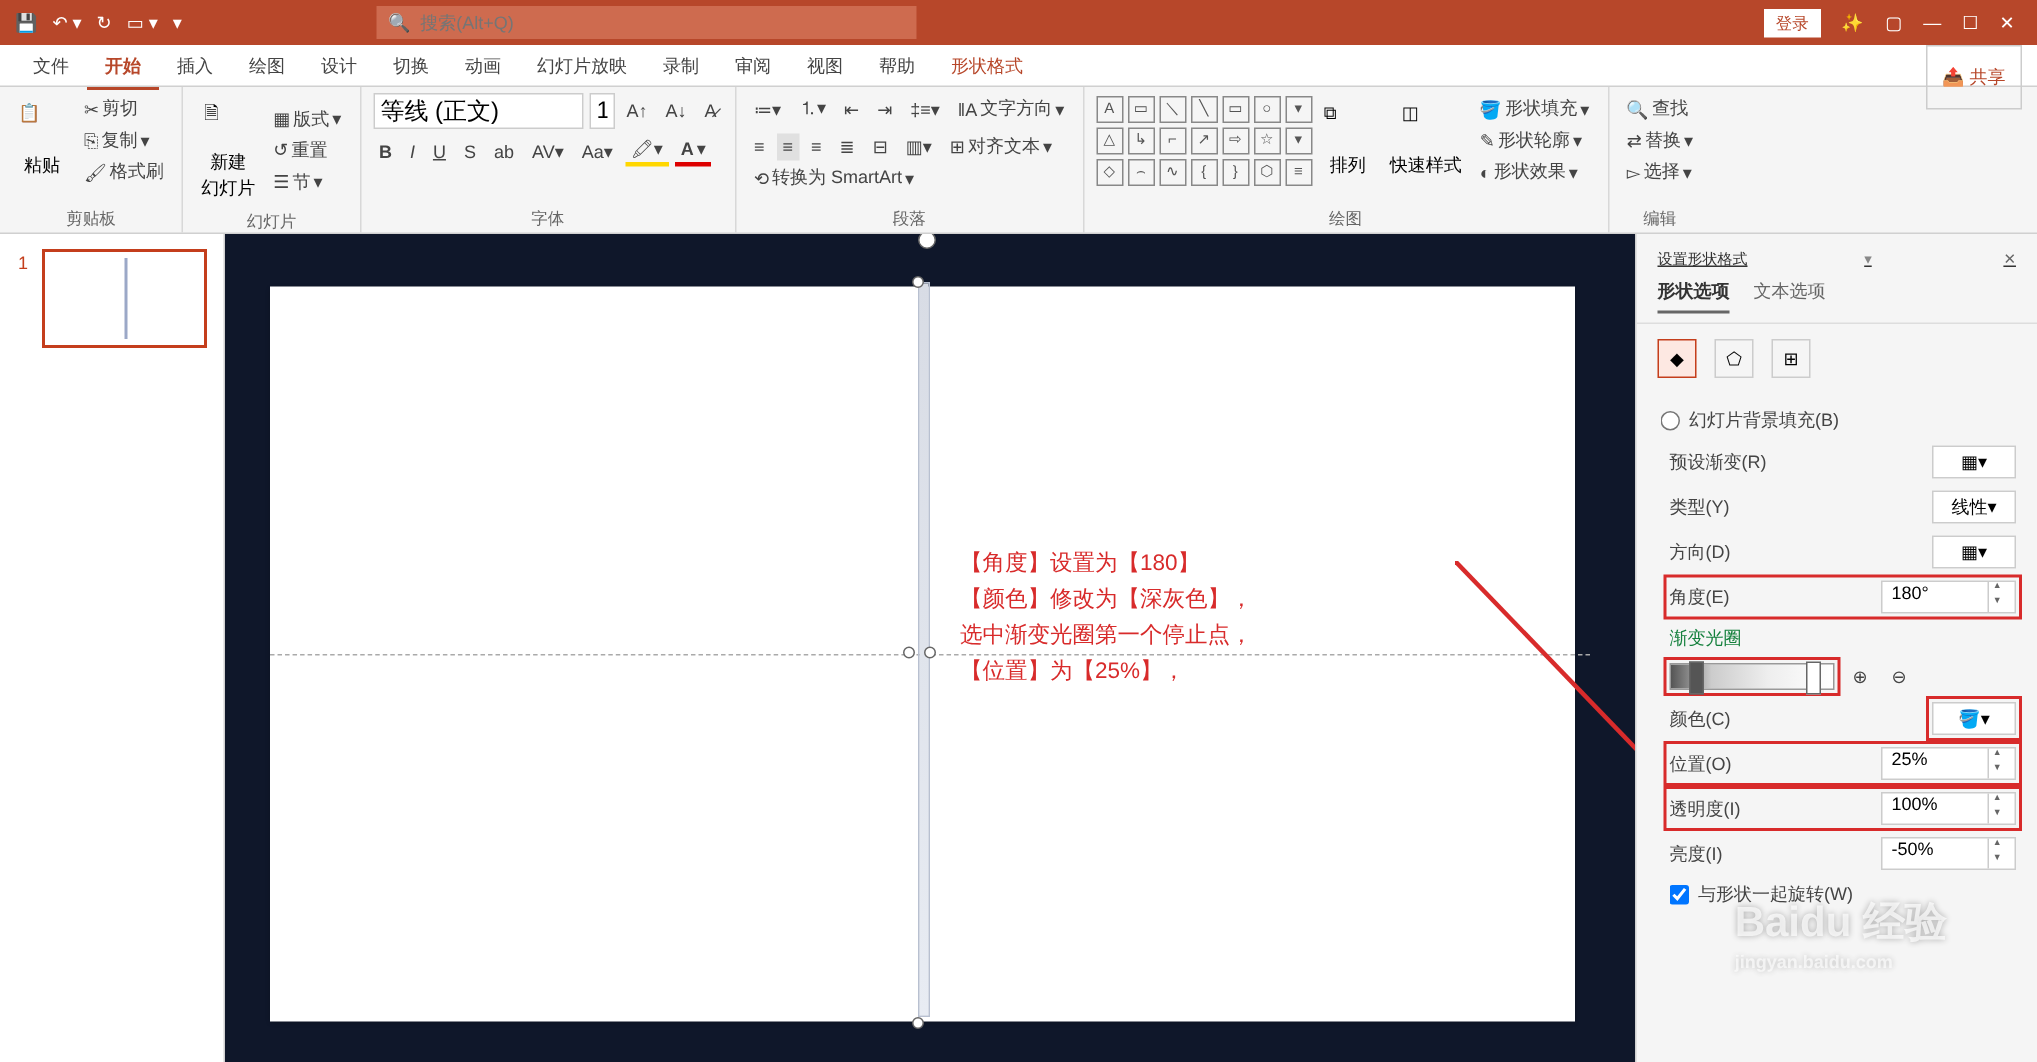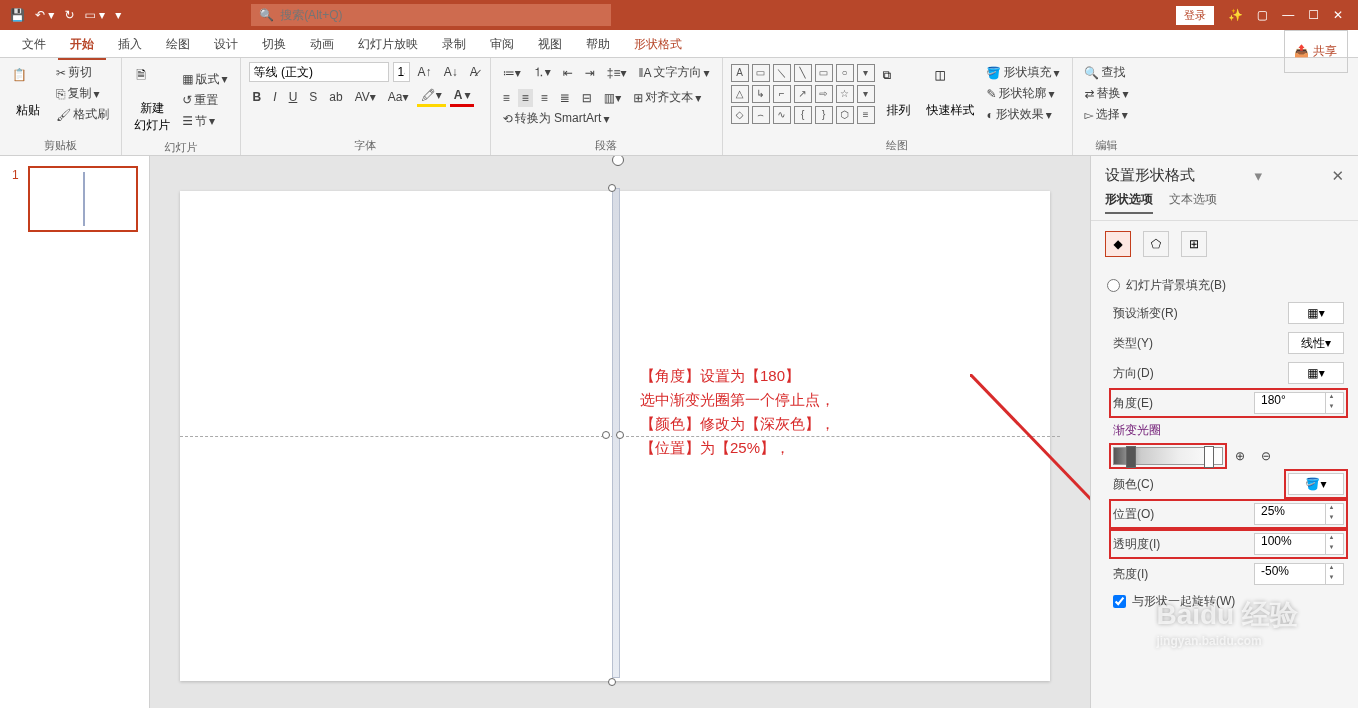--- a/index.html
+++ b/index.html
@@ -20,45 +20,45 @@
 .menubar .tab.format { color: #B7472A; }
 .menubar .share { margin-left: auto; padding: 12px 10px; border: 1px solid #ccc; color: #B7472A; }
 
 .ribbon { height: 98px; background: #f5f5f5; border-bottom: 1px solid #d0d0d0; display: flex; }
 .rgroup { border-right: 1px solid #d8d8d8; padding: 4px 8px 2px; display: flex; flex-direction: column; justify-content: space-between; }
 .rgroup-label { text-align: center; color: #666; font-size: 11px; padding-top: 2px; position: relative; }
 .rrow { display: flex; align-items: center; gap: 4px; }
 .rbtn { padding: 2px 4px; color: #444; cursor: pointer; font-size: 12px; display: flex; align-items: center; gap: 2px; }
 .rbtn-big { display: flex; flex-direction: column; align-items: center; padding: 4px; gap: 2px; }
 .ricon-big { width: 32px; height: 32px; }
-.fontbox { border: 1px solid #ccc; background: #fff; padding: 2px 4px; font-size: 12px; }
+.fontbox { border: 1px solid #ccc; background: #fff; padding: 2px 4px; font-size: 16px; }
 .fontname { width: 140px; }
 .fontsize { width: 17px; }
 .shape-gallery { display: grid; grid-template-columns: repeat(7, 18px); grid-template-rows: repeat(3, 18px); gap: 3px; }
 .shape-gallery span { border: 1px solid #888; width: 18px; height: 18px; font-size: 10px; text-align: center; line-height: 16px; color: #555; }
 
 .workspace { display: flex; height: 552px; }
 .slidenav { width: 150px; background: #fff; border-right: 1px solid #d0d0d0; padding: 10px; }
 .slidethumb { border: 2px solid #C43E1C; width: 110px; height: 66px; background: #fff; position: relative; margin-left: 18px; }
 .slidethumb-num { position: absolute; left: -18px; top: 0; color: #C43E1C; font-size: 12px; }
 .slidethumb-divider { position: absolute; left: 50%; top: 4px; bottom: 4px; width: 2px; background: #9ba8c7; }
 
-.canvas-area { flex: 1; background: #e5e5e5; position: relative; overflow: hidden; }
+.canvas-area { flex: 1; background: #0f172a; position: relative; overflow: hidden; }
 .slide { position: absolute; left: 30px; top: 35px; width: 870px; height: 490px; background: #fff; box-shadow: 0 1px 3px rgba(0,0,0,0.2); }
 .ruler-guide { position: absolute; left: 30px; right: 30px; top: 280px; border-top: 1px dashed #aaa; }
 .shape-selected { position: absolute; left: 454px; top: 0px; width: 20px; height: 530px; }
 .shape-rect { position: absolute; left: 8px; top: 32px; width: 8px; height: 490px; background: linear-gradient(180deg, #d8dce5, #e8ecf3); border: 1px solid #b8c0d0; }
 .handle { position: absolute; width: 8px; height: 8px; background: #fff; border: 1px solid #666; border-radius: 50%; }
 .rotate-handle { position: absolute; left: 8px; top: -2px; width: 12px; height: 12px; border: 1px solid #666; border-radius: 50%; background: #fff; }
 
 .annotation { position: absolute; left: 490px; top: 208px; color: #d82b2b; font-size: 15px; line-height: 24px; }
 .arrow { position: absolute; left: 820px; top: 218px; width: 280px; height: 290px; pointer-events: none; }
 
 .pane { width: 268px; background: #f5f5f5; border-left: 1px solid #d0d0d0; display: flex; flex-direction: column; }
-.pane-title { color: #333; font-size: 15px; padding: 10px 14px 6px; display: flex; align-items: center; }
+.pane-title { color: #333; font-size: 10px; padding: 10px 14px 6px; display: flex; align-items: center; text-decoration: underline; }
 .pane-title .close { margin-left: auto; color: #666; cursor: pointer; }
 .pane-tabs { display: flex; gap: 16px; padding: 0 14px 6px; border-bottom: 1px solid #ddd; }
 .pane-tabs span { color: #666; padding-bottom: 4px; cursor: pointer; }
 .pane-tabs span.active { color: #333; border-bottom: 2px solid #666; font-weight: bold; }
 .pane-icons { display: flex; gap: 12px; padding: 10px 14px; }
 .pane-icons .picon { width: 26px; height: 26px; border: 1px solid #ccc; display: flex; align-items: center; justify-content: center; cursor: pointer; }
 .pane-icons .picon.active { border: 1px solid #C43E1C; background: #fde8e2; }
 .pane-body { flex: 1; overflow-y: auto; padding: 6px 14px 14px 22px; position: relative; }
 .prow { display: flex; align-items: center; margin: 8px 0; gap: 8px; }
 .prow label { flex: 1; color: #444; font-size: 12px; }
@@ -272,22 +272,22 @@
     <div class="shape-selected">
       <div class="rotate-handle"></div>
       <div class="shape-rect"></div>
       <div class="handle" style="left:4px;top:28px"></div>
       <div class="handle" style="left:-2px;top:275px"></div>
       <div class="handle" style="left:12px;top:275px"></div>
       <div class="handle" style="left:4px;top:522px"></div>
     </div>
     <div class="annotation">
       <div>【角度】设置为【180】</div>
+      <div>【颜色】修改为【深灰色】，</div>
       <div>选中渐变光圈第一个停止点，</div>
-      <div>【颜色】修改为【深灰色】，</div>
       <div>【位置】为【25%】，</div>
     </div>
     <svg class="arrow">
       <defs>
           <marker id="ah" markerWidth="12" markerHeight="12" refX="10" refY="5" orient="auto">
             <path d="M0,0 L10,5 L0,10 z" fill="#d82b2b"></path>
           </marker>
         </defs>
       <line x1="0" y1="0" x2="270" y2="280" stroke="#d82b2b" stroke-width="3" marker-end="url(#ah)"></line>
     </svg>
@@ -328,21 +328,21 @@
       <div class="prow hilite-inline">
         <label>角度(E)</label>
         <div class="pctrl-wide">
           <span style="flex:1">180°</span>
           <div class="pctrl-spin">
               <span>▲</span>
               <span>▼</span>
             </div>
         </div>
       </div>
-      <div style="margin:8px 0 4px;color:#701a75">渐变光圈</div>
+      <div style="margin:8px 0 4px;color:#15803d">渐变光圈</div>
       <div class="prow">
         <div class="gradient-bar hilite-inline">
           <div class="gstop sel" style="left:12px"></div>
           <div class="gstop" style="left:90px"></div>
         </div>
         <span class="rbtn">⊕</span>
         <span class="rbtn">⊖</span>
       </div>
       <div class="prow">
         <label>颜色(C)</label>

